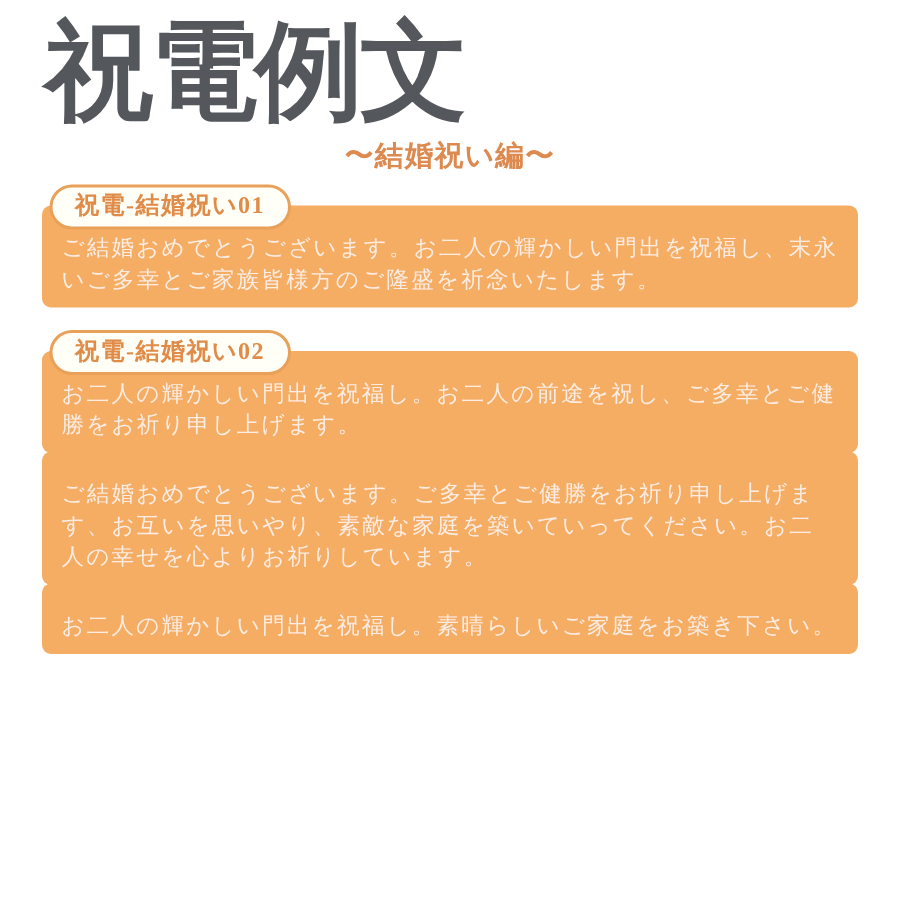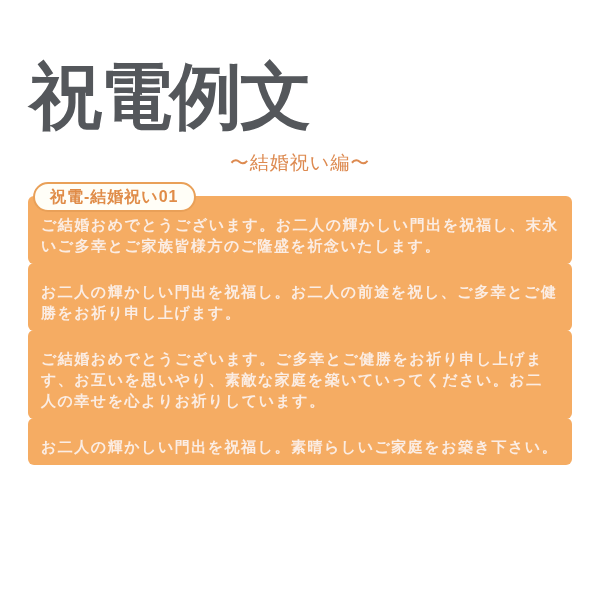--- a/index.html
+++ b/index.html
@@ -17,45 +17,44 @@
   html,body{width:600px;height:600px;}
   body{
     background:var(--page-bg);
     font-family:"Liberation Sans","DejaVu Sans",sans-serif;
     overflow:hidden;
   }
   .header{
     display:flex;
     align-items:flex-end;
     padding:12px 18px 0 30px;
-    margin-top:48px;
   }
   .page-title{
     font-size:72px;
     line-height:1.0;
     font-weight:900;
     color:var(--title-text);
     letter-spacing:-2px;
     white-space:nowrap;
     flex:0 0 auto;
   }
   .page-desc{
     margin-left:10px;
     padding-bottom:5px;
     font-size:14px;
     line-height:1.55;
     font-weight:600;
     color:var(--desc-text);
     white-space:nowrap;
   }
   .subtitle{
-    margin-top:18px;
+    margin-top:7px;
     text-align:center;
     font-size:19px;
-    font-weight:400;
+    font-weight:700;
     letter-spacing:1px;
     color:var(--subtitle-text);
   }
   .sections{
     padding:0 28px;
   }
   .section{margin-top:15px;}
   .section:first-child{margin-top:6px;}
   .section-label{
     display:inline-block;
@@ -65,50 +64,52 @@
     border:2px solid var(--label-border);
     border-radius:999px;
     background:var(--label-bg);
     color:var(--label-text);
     font-size:16px;
     font-weight:700;
     letter-spacing:1px;
     line-height:22px;
     padding:2px 15px;
     white-space:nowrap;
+    font-family:Liberation Serif, serif;
   }
   .section-body{
     position:relative;
     z-index:1;
     margin-top:-16px;
     background:var(--box-bg);
     border-radius:6px;
     padding:18px 13px 8px 13px;
     color:var(--box-text);
     font-size:15px;
-    font-weight:700;
+    font-weight:400;
     letter-spacing:1.5px;
     line-height:21px;
   }
 </style>
 </head>
 <body>
 
 <div class="header">
   <div class="page-title">祝電例文</div>
 </div>
 
 <div class="subtitle">〜結婚祝い編〜</div>
 
 <div class="sections">
   <div class="section">
     <div class="section-label">祝電-結婚祝い01</div>
     <div class="section-body">ご結婚おめでとうございます。お二人の輝かしい門出を祝福し、末永いご多幸とご家族皆様方のご隆盛を祈念いたします。</div>
   </div>
   <div class="section">
+    <div class="section-label">祝電-結婚祝い02</div>
     <div class="section-body">お二人の輝かしい門出を祝福し。お二人の前途を祝し、ご多幸とご健勝をお祈り申し上げます。</div>
   </div>
   <div class="section">
     <div class="section-body">ご結婚おめでとうございます。ご多幸とご健勝をお祈り申し上げます、お互いを思いやり、素敵な家庭を築いていってください。お二人の幸せを心よりお祈りしています。</div>
   </div>
   <div class="section">
     <div class="section-body">お二人の輝かしい門出を祝福し。素晴らしいご家庭をお築き下さい。</div>
   </div>
 </div>
 

